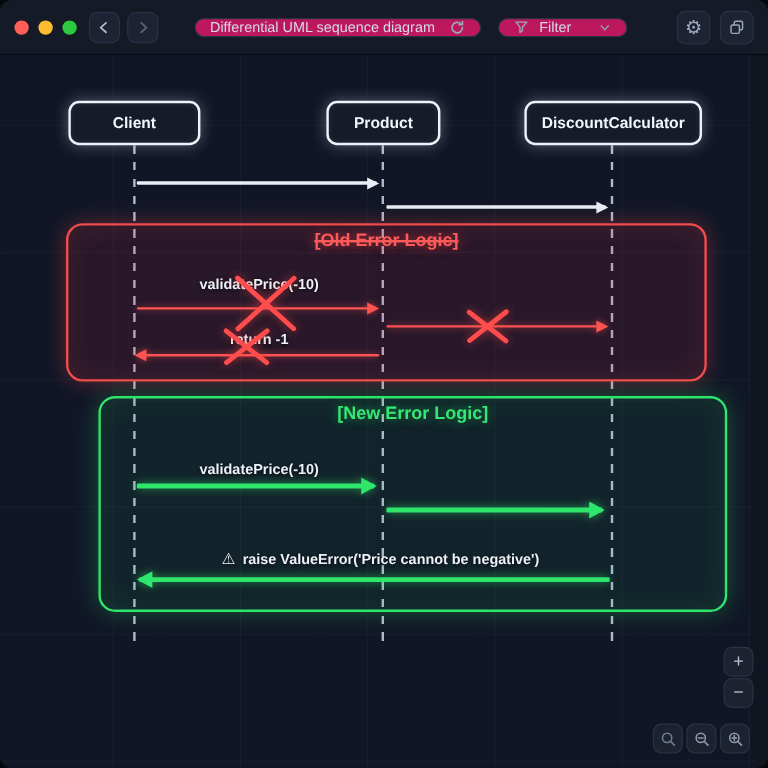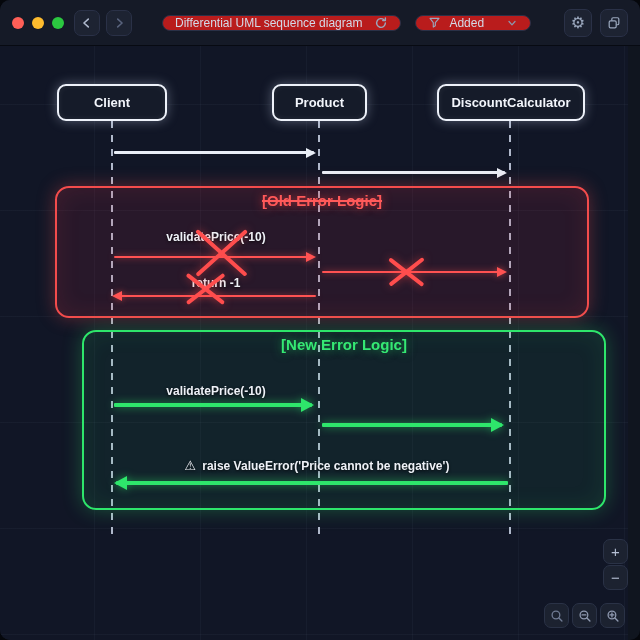--- a/index.html
+++ b/index.html
@@ -7,21 +7,21 @@
   .window { position:absolute; inset:0; width:640px; height:640px; background:#10151f; border-radius:10px; overflow:hidden; }
 
   
   .titlebar { position:absolute; top:0; left:0; right:0; height:46px; background:#151a27; border-bottom:1px solid #070a12; display:flex; align-items:center; padding:0 12px; }
   .traffic { display:flex; gap:8px; margin-right:10px; }
   .light { width:12px; height:12px; border-radius:50%; }
   .light.red { background:#ff5f57; }
   .light.yellow { background:#febc2e; }
   .light.green { background:#2bc840; }
   .nav-btn { width:26px; height:26px; border-radius:7px; background:#1d2332; border:1px solid #2a3147; display:flex; align-items:center; justify-content:center; margin-right:6px; }
-  .pill { height:16px; background:#b91c1c; border:1px solid #2a3147; border-radius:8px; display:flex; align-items:center; padding:0 12px; color:#d3dae8; font-size:12px; }
+  .pill { height:16px; background:#be185d; border:1px solid #2a3147; border-radius:8px; display:flex; align-items:center; padding:0 12px; color:#d3dae8; font-size:12px; }
   .title-pill { margin-left:24px; gap:12px; }
   .filter-pill { margin-left:14px; gap:8px; }
   .icon-btn { width:28px; height:28px; border-radius:7px; background:#1d2332; border:1px solid #2a3147; display:flex; align-items:center; justify-content:center; color:#9aa7bd; }
   .gear-btn { margin-left:auto; font-size:16px; }
   .copy-btn { margin-left:8px; }
 
   
   .canvas { position:absolute; top:46px; left:0; width:628px; height:594px; background:#111626;
     background-image:
       linear-gradient(rgba(170,190,230,0.045) 1px, transparent 1px),
@@ -97,21 +97,21 @@
       <span>Differential UML sequence diagram</span>
       <svg width="14" height="14" viewBox="0 0 16 16">
           <path d="M13 8a5 5 0 1 1-1.6-3.7" fill="none" stroke="#9aa7bd" stroke-width="1.6" stroke-linecap="round"></path>
           <polyline points="13,2.2 13,5.2 10,5.2" fill="none" stroke="#9aa7bd" stroke-width="1.6" stroke-linecap="round" stroke-linejoin="round"></polyline>
         </svg>
     </div>
     <div class="pill filter-pill">
       <svg width="13" height="13" viewBox="0 0 16 16">
           <path d="M2.5 3h11L9 8.2V12l-2.5 1.6V8.2z" fill="none" stroke="#9aa7bd" stroke-width="1.4" stroke-linejoin="round"></path>
         </svg>
-      <span>Added</span>
+      <span>Filter</span>
       <svg width="12" height="12" viewBox="0 0 16 16" style="margin-left:14px">
           <polyline points="4,6 8,10.5 12,6" fill="none" stroke="#8b96ad" stroke-width="1.7" stroke-linecap="round" stroke-linejoin="round"></polyline>
         </svg>
     </div>
     <div class="icon-btn gear-btn">
       <span>⚙</span>
     </div>
     <div class="icon-btn copy-btn">
       <svg width="14" height="14" viewBox="0 0 16 16">
           <rect x="5.5" y="2" width="8" height="8" rx="1.5" fill="none" stroke="#9aa7bd" stroke-width="1.4"></rect>

